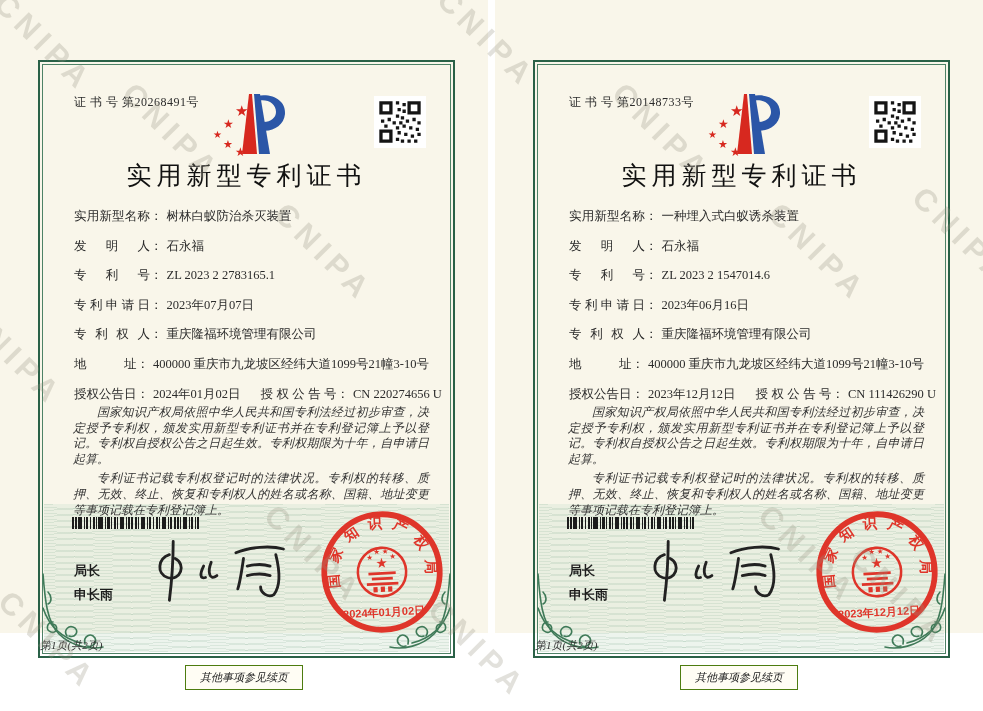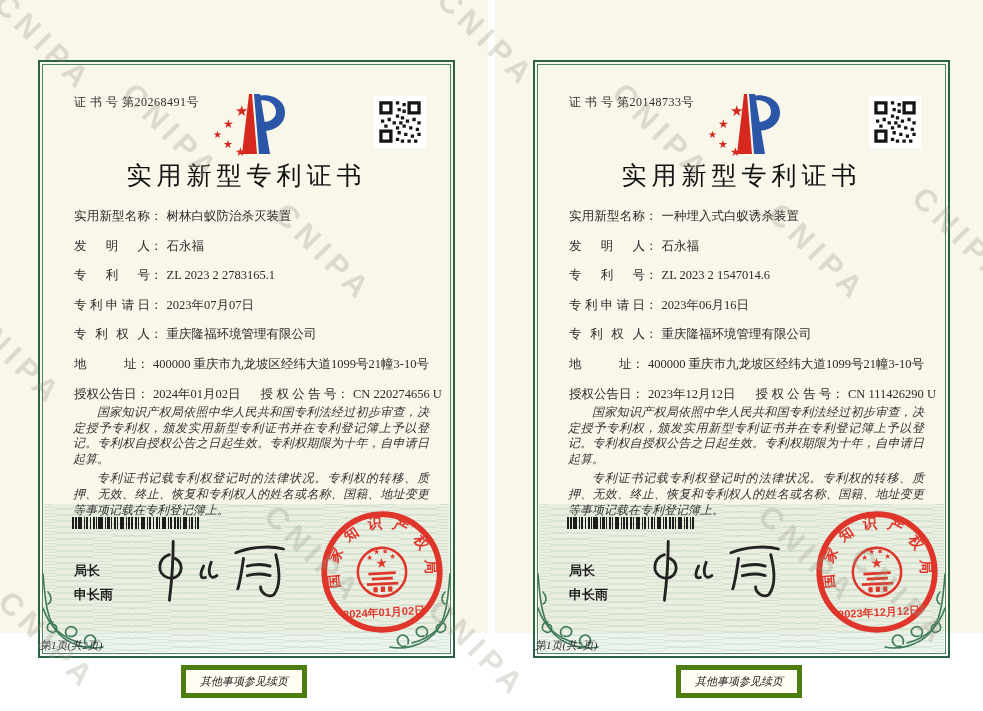--- a/index.html
+++ b/index.html
@@ -62,21 +62,21 @@
   .seal{position:absolute;left:279px;top:447px;width:126px;height:126px;transform:rotate(-3deg);}
   .sealtxt{font-size:13.5px;font-weight:bold;letter-spacing:9px;fill:#df352a;
            font-family:"Liberation Serif","DejaVu Serif",serif;}
   .sealdate{font-size:10.5px;font-weight:bold;fill:#df352a;
             font-family:"Liberation Sans","DejaVu Sans",sans-serif;}
 
   .pagenum{position:absolute;left:0;right:0;top:576px;
            font-size:11px;font-style:italic;color:#333;}
 
   .contbox{position:absolute;top:665px;left:50%;transform:translateX(-50%);
-           border:5px solid #4d7c0f;background:#fffdf4;padding:4px 14px;
+           border:1px solid #4d7c0f;background:#fffdf4;padding:4px 14px;
            font-size:11px;font-style:italic;white-space:nowrap;color:#222;}
   .defs{position:absolute;width:0;height:0;overflow:hidden;}
 </style>
 </head>
 <body>
 
 <svg class="defs" aria-hidden="true">
   <defs>
     <g id="qrpat">
       <rect width="58" height="58" fill="#ffffff"></rect>

